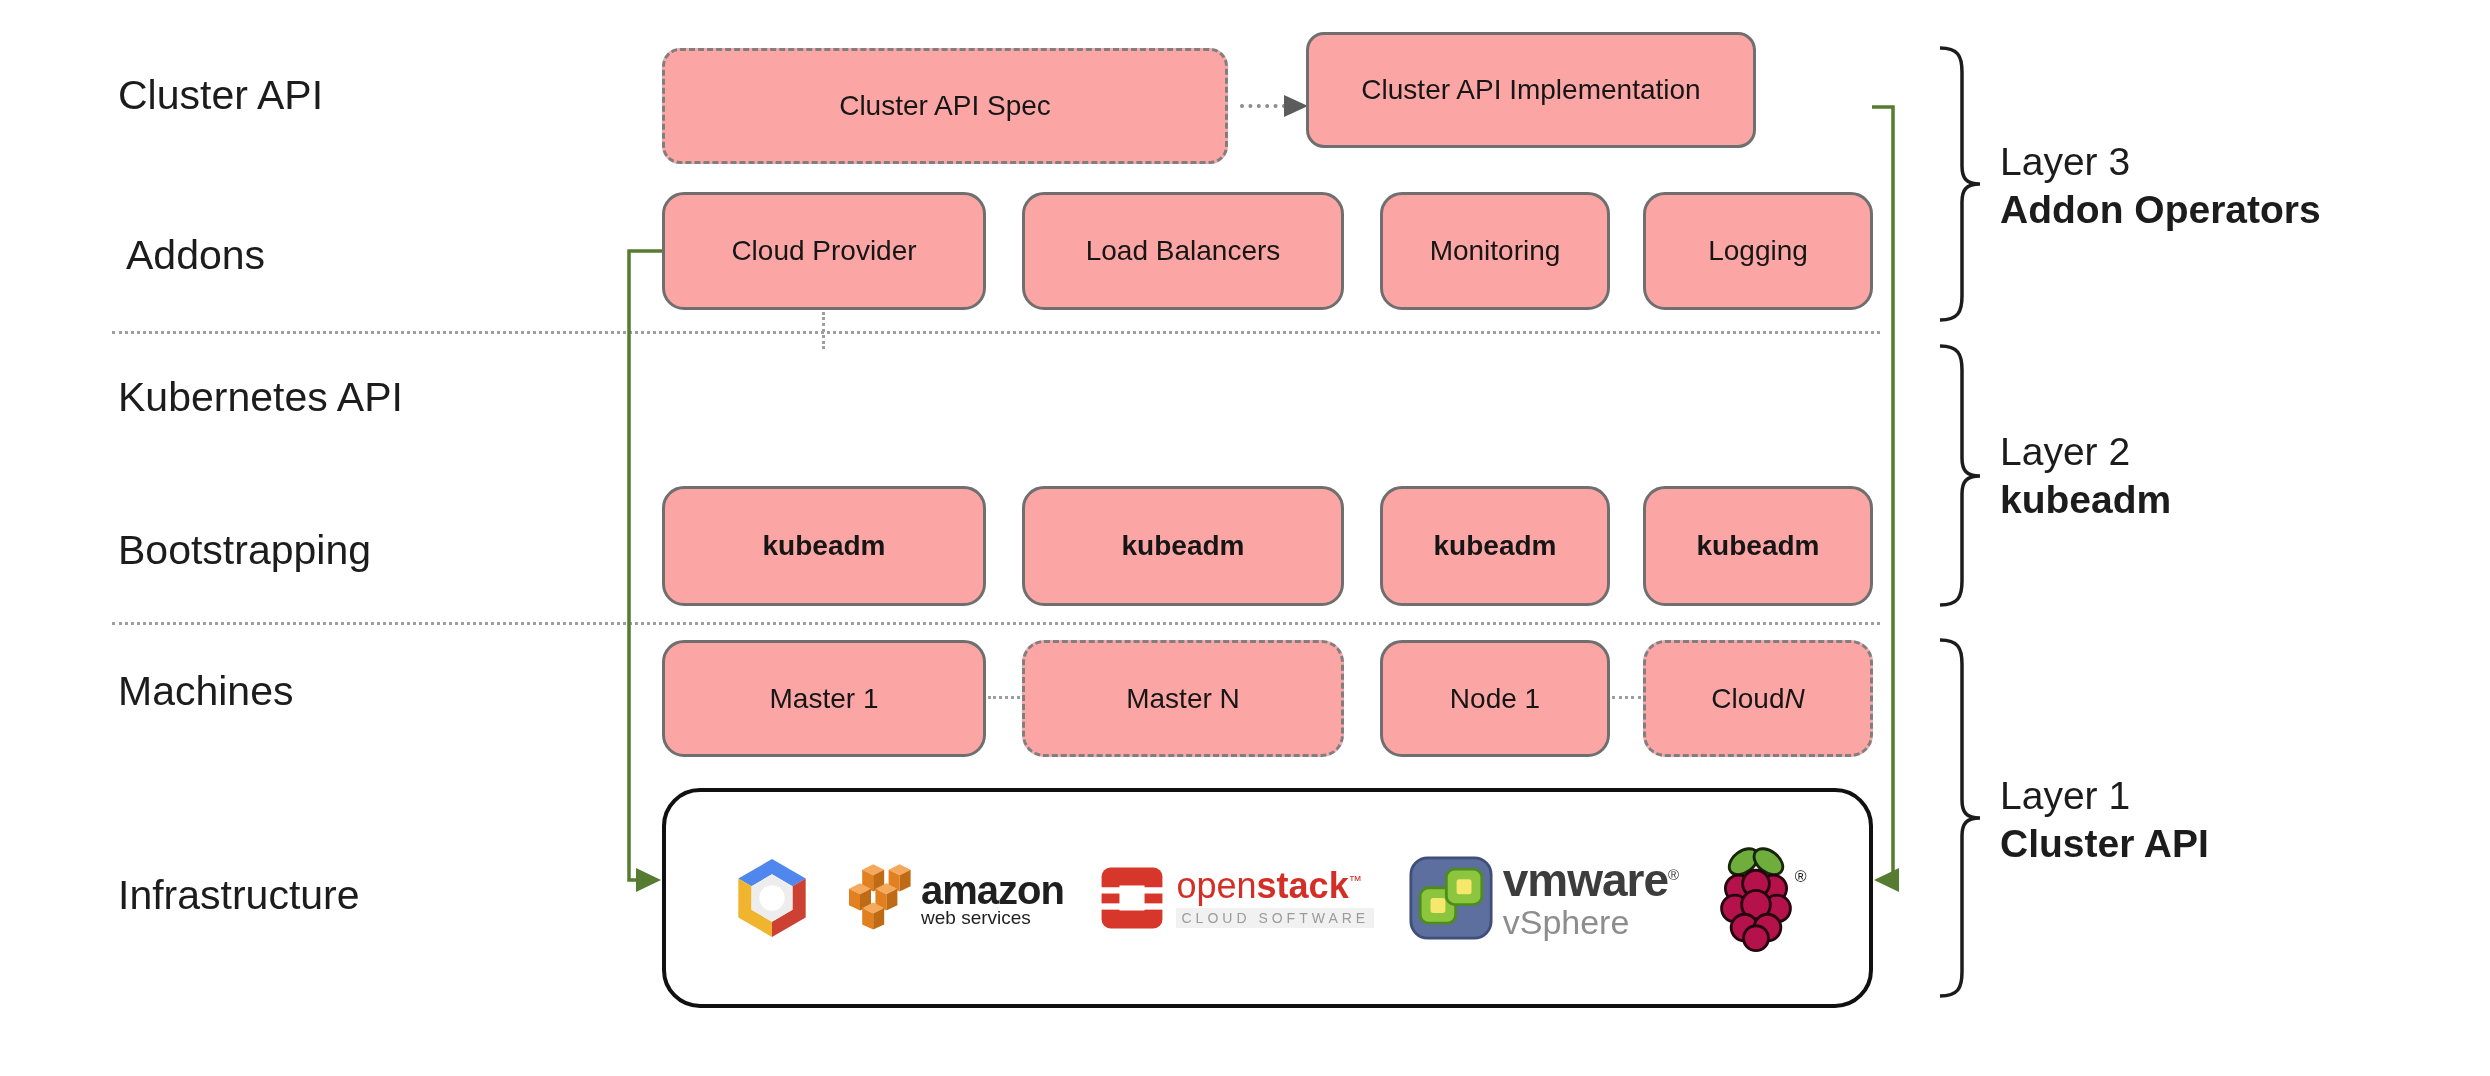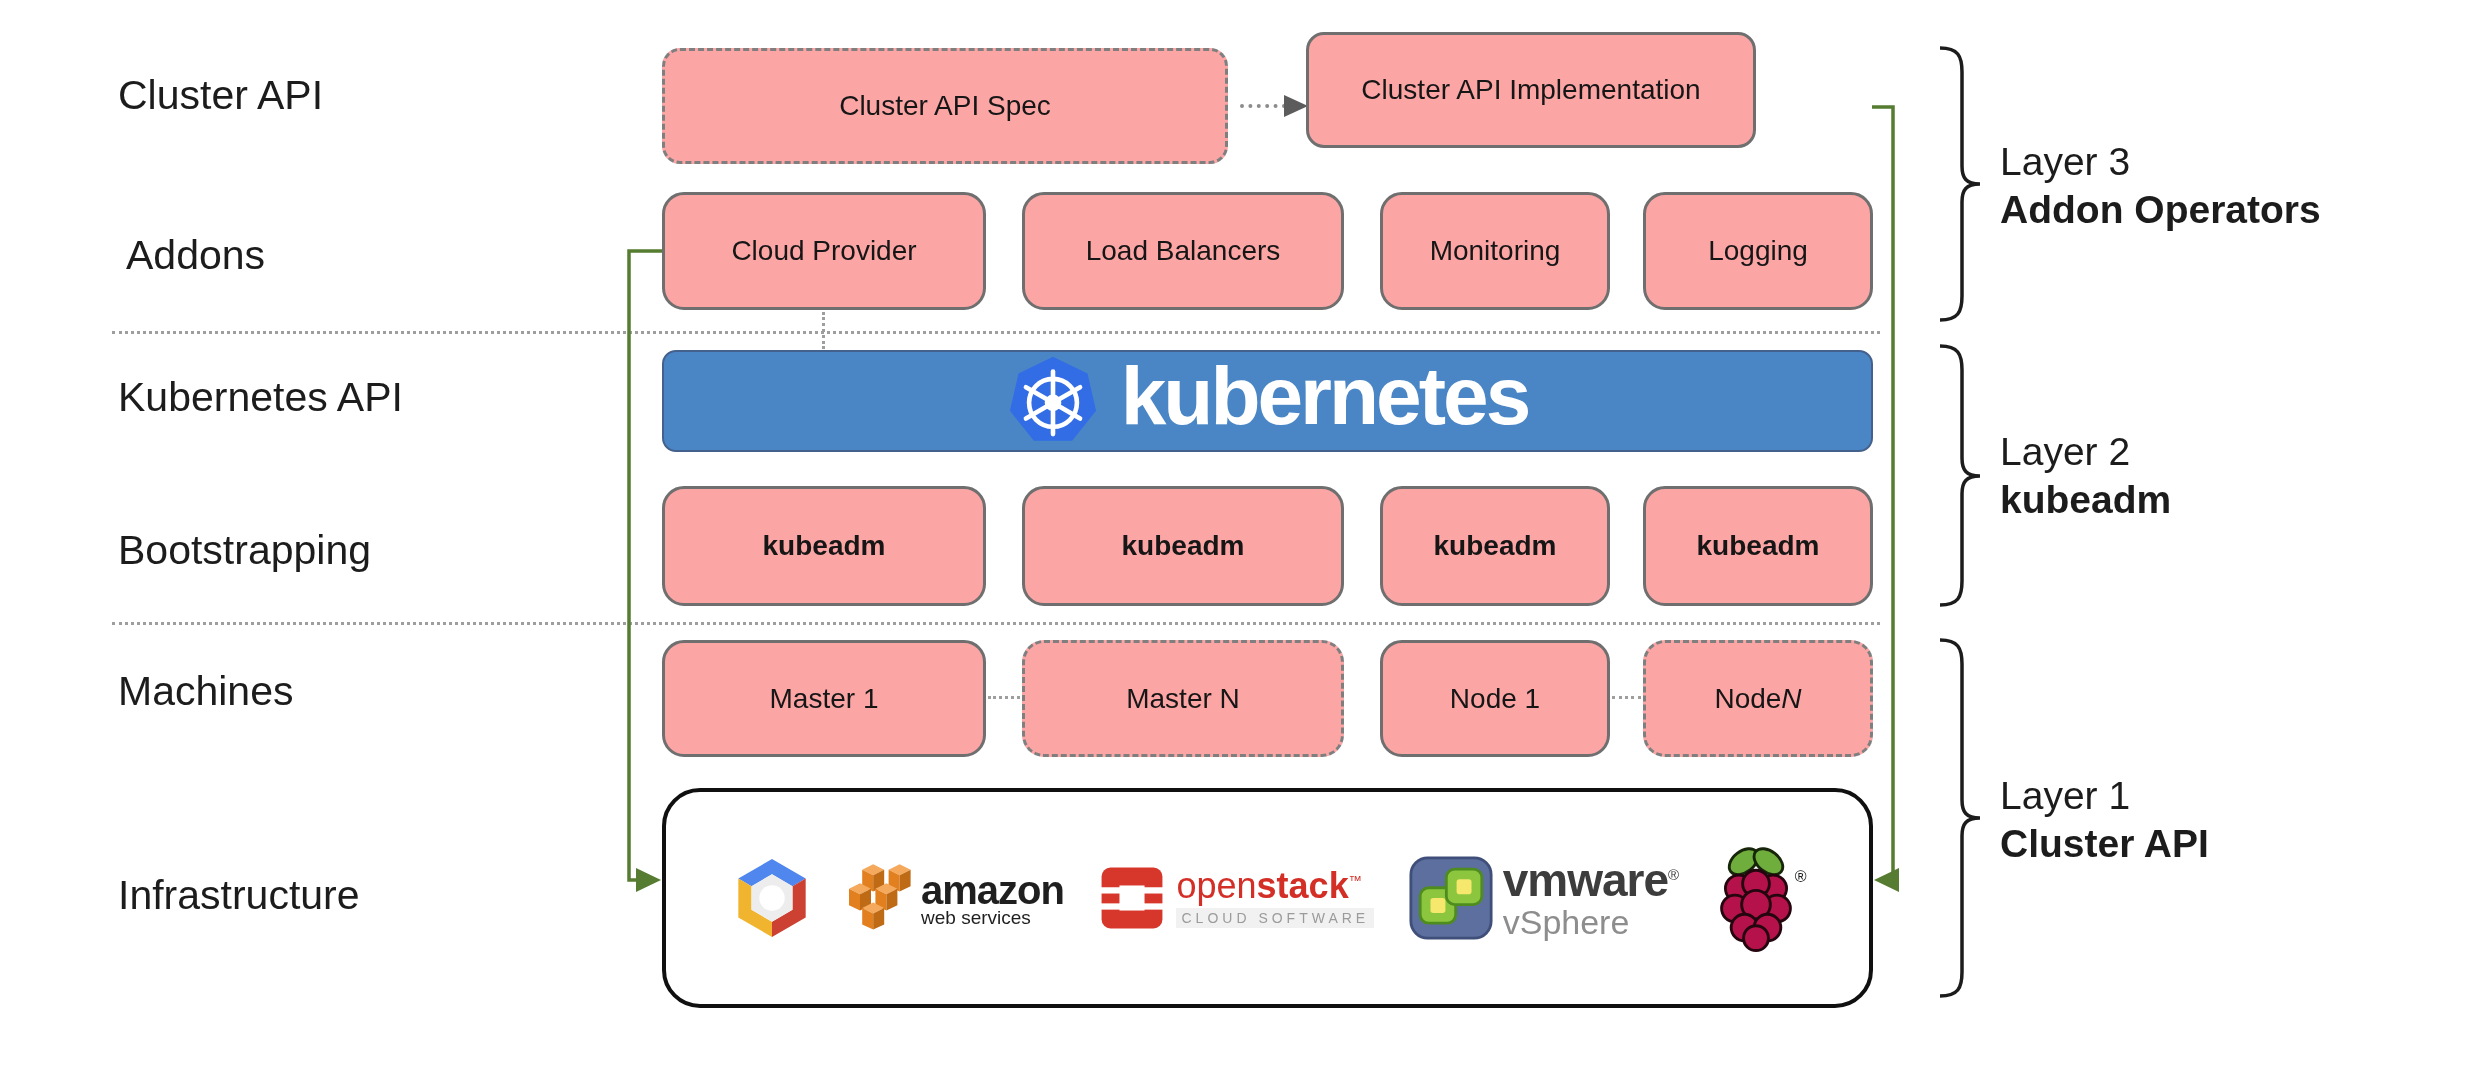--- a/index.html
+++ b/index.html
@@ -82,36 +82,20 @@
   <div class="dbox" style="left:662px;top:192px;width:324px;height:118px">Cloud Provider</div>
   <div class="dbox" style="left:1022px;top:192px;width:322px;height:118px">Load Balancers</div>
   <div class="dbox" style="left:1380px;top:192px;width:230px;height:118px">Monitoring</div>
   <div class="dbox" style="left:1643px;top:192px;width:230px;height:118px">Logging</div>
 
   <div class="dotline-h" style="left:112px;top:331px;width:1768px"></div>
   <div class="dotline-h" style="left:112px;top:622px;width:1768px"></div>
 
   <div class="dotline-v" style="left:822px;top:312px;height:37px"></div>
 
-  <div id="k8s-banner">
-    <svg width="92" height="96" viewBox="0 0 100 104">
-      <polygon points="50,4 87.5,22 96.8,62.7 70.8,95.3 29.2,95.3 3.2,62.7 12.5,22" fill="#326de6"></polygon>
-      <g stroke="#ffffff" stroke-width="5" stroke-linecap="round">
-        <line x1="50" y1="54" x2="50" y2="20"></line>
-        <line x1="50" y1="54" x2="79.4" y2="37"></line>
-        <line x1="50" y1="54" x2="79.4" y2="71"></line>
-        <line x1="50" y1="54" x2="50" y2="88"></line>
-        <line x1="50" y1="54" x2="20.6" y2="71"></line>
-        <line x1="50" y1="54" x2="20.6" y2="37"></line>
-      </g>
-      <circle cx="50" cy="54" r="26" fill="none" stroke="#ffffff" stroke-width="5"></circle>
-      <circle cx="50" cy="54" r="9" fill="#ffffff"></circle>
-    </svg>
-    <span id="k8s-wordmark">kubernetes</span>
-  </div>
 
   <div class="dbox bold" style="left:662px;top:486px;width:324px;height:120px">kubeadm</div>
   <div class="dbox bold" style="left:1022px;top:486px;width:322px;height:120px">kubeadm</div>
   <div class="dbox bold" style="left:1380px;top:486px;width:230px;height:120px">kubeadm</div>
   <div class="dbox bold" style="left:1643px;top:486px;width:230px;height:120px">kubeadm</div>
 
   <div class="dbox" style="left:662px;top:640px;width:324px;height:117px">
     <span>Master 1</span>
       <span style="font-style:italic"></span>
   </div>
@@ -119,21 +103,21 @@
   <div class="dbox dashed" style="left:1022px;top:640px;width:322px;height:117px">
     <span>Master N</span>
       <span style="font-style:italic"></span>
   </div>
   <div class="dbox" style="left:1380px;top:640px;width:230px;height:117px">
     <span>Node 1</span>
       <span style="font-style:italic"></span>
   </div>
   <div class="dotline-h" style="left:1612px;top:696px;width:29px"></div>
   <div class="dbox dashed" style="left:1643px;top:640px;width:230px;height:117px">
-    <span>Node </span>
+    <span>Cloud </span>
       <span style="font-style:italic">N</span>
   </div>
 
   <div id="infra-box">
 
     <svg width="86" height="88" viewBox="0 0 100 104">
       <polygon points="10.2,29 50,6 89.8,29 74.2,38 50,24 25.8,38" fill="#4f87ee"></polygon>
       <polygon points="89.8,29 89.8,75 50,98 50,80 74.2,66 74.2,38" fill="#cc4131"></polygon>
       <polygon points="10.2,29 25.8,38 25.8,66 50,80 50,98 10.2,75" fill="#f0b42f"></polygon>
       <polygon points="25.8,38 50,24 74.2,38 74.2,66 50,80 25.8,66" fill="#ededed"></polygon>

